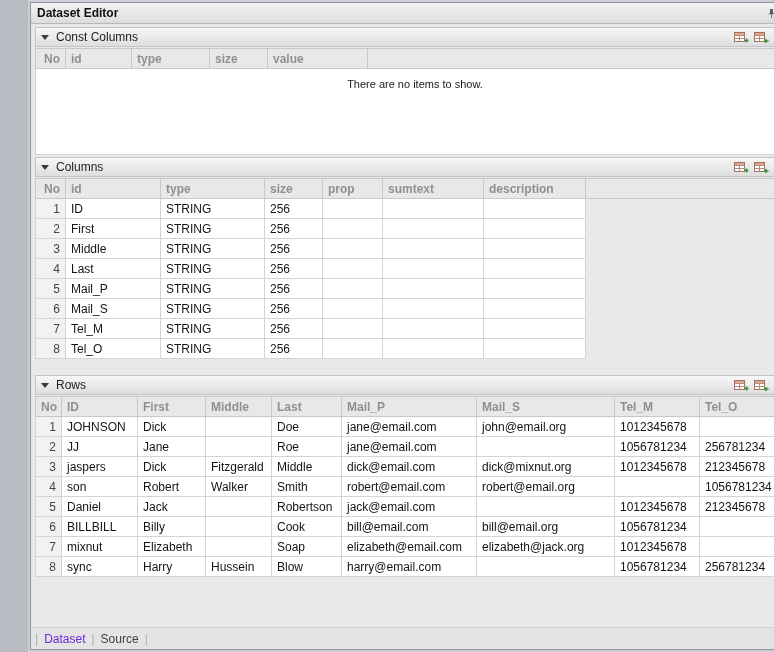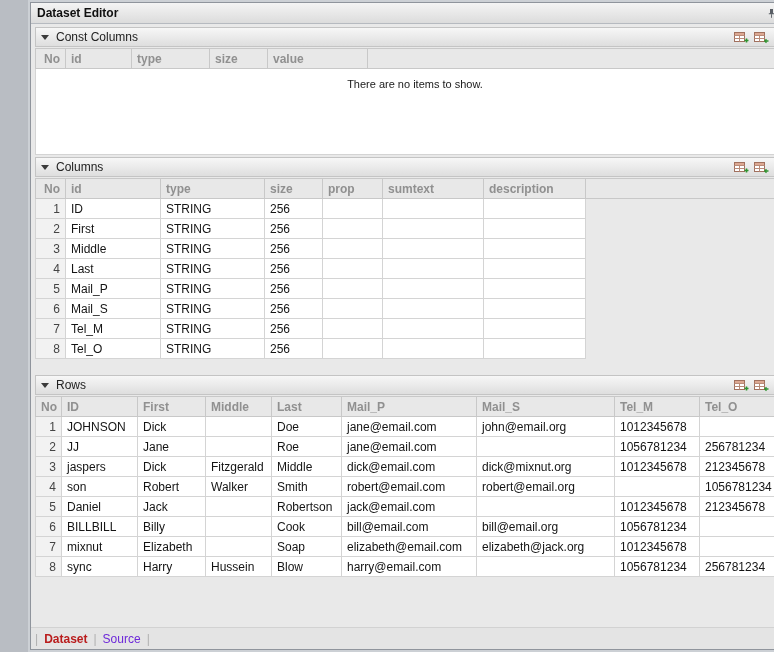--- a/index.html
+++ b/index.html
@@ -69,22 +69,22 @@
   .grid-rows th:nth-child(8){width:85px}
   .grid-rows th:nth-child(9){width:88px}
 
   .empty-area { height:86px; background:#fff; border:1px solid #d4d4d4; border-top:none;
                 text-align:center; padding-top:9px; font-size:11px; color:#1a1a1a; }
 
   
   .tabbar { flex:0 0 22px; height:22px; background:#e4e4e4; border-top:1px solid #d2d2d2;
             display:flex; align-items:center; padding-left:4px; gap:6px; font-size:12px; }
   .tabbar .sep { color:#b0b0b0; }
-  .tabbar .tab { color:#6d28d9; cursor:default; }
-  .tabbar .tab.active { color:#b91c1c; font-weight:bold; }
+  .tabbar .tab { color:#404040; cursor:default; }
+  .tabbar .tab.active { color:#6d28d9; font-weight:normal; }
 </style>
 </head>
 <body>
 
 <div class="frame">
 <div class="window">
 
   <div class="titlebar">
     <span class="title">Dataset Editor</span>
     <span class="titlebar-icons">

